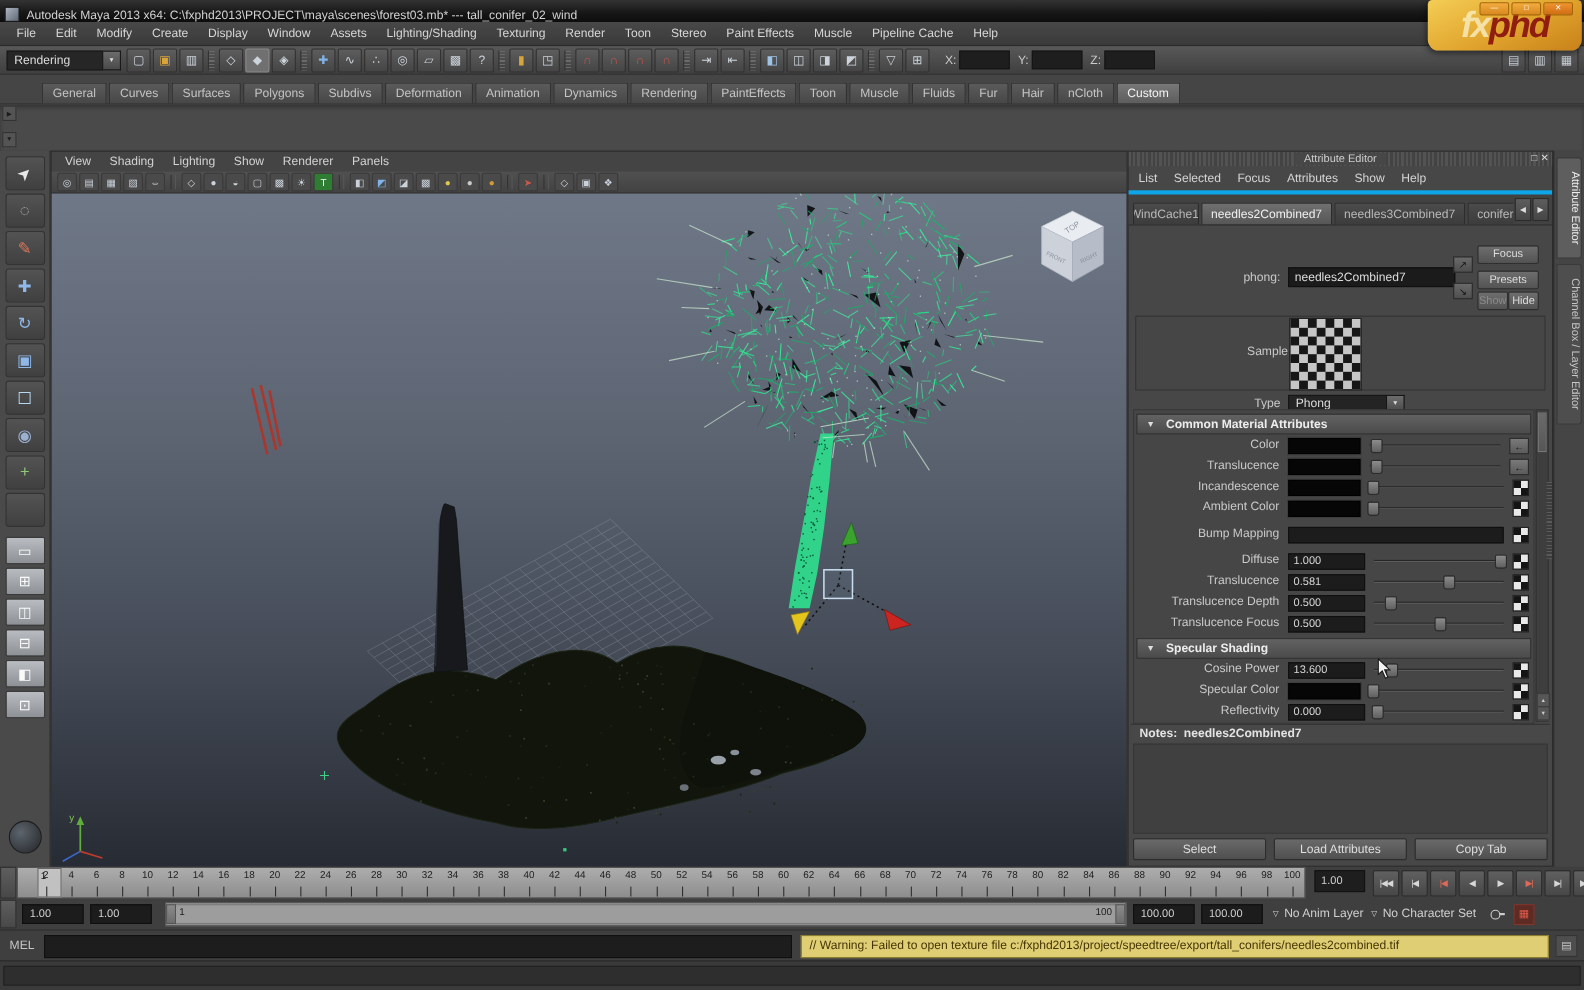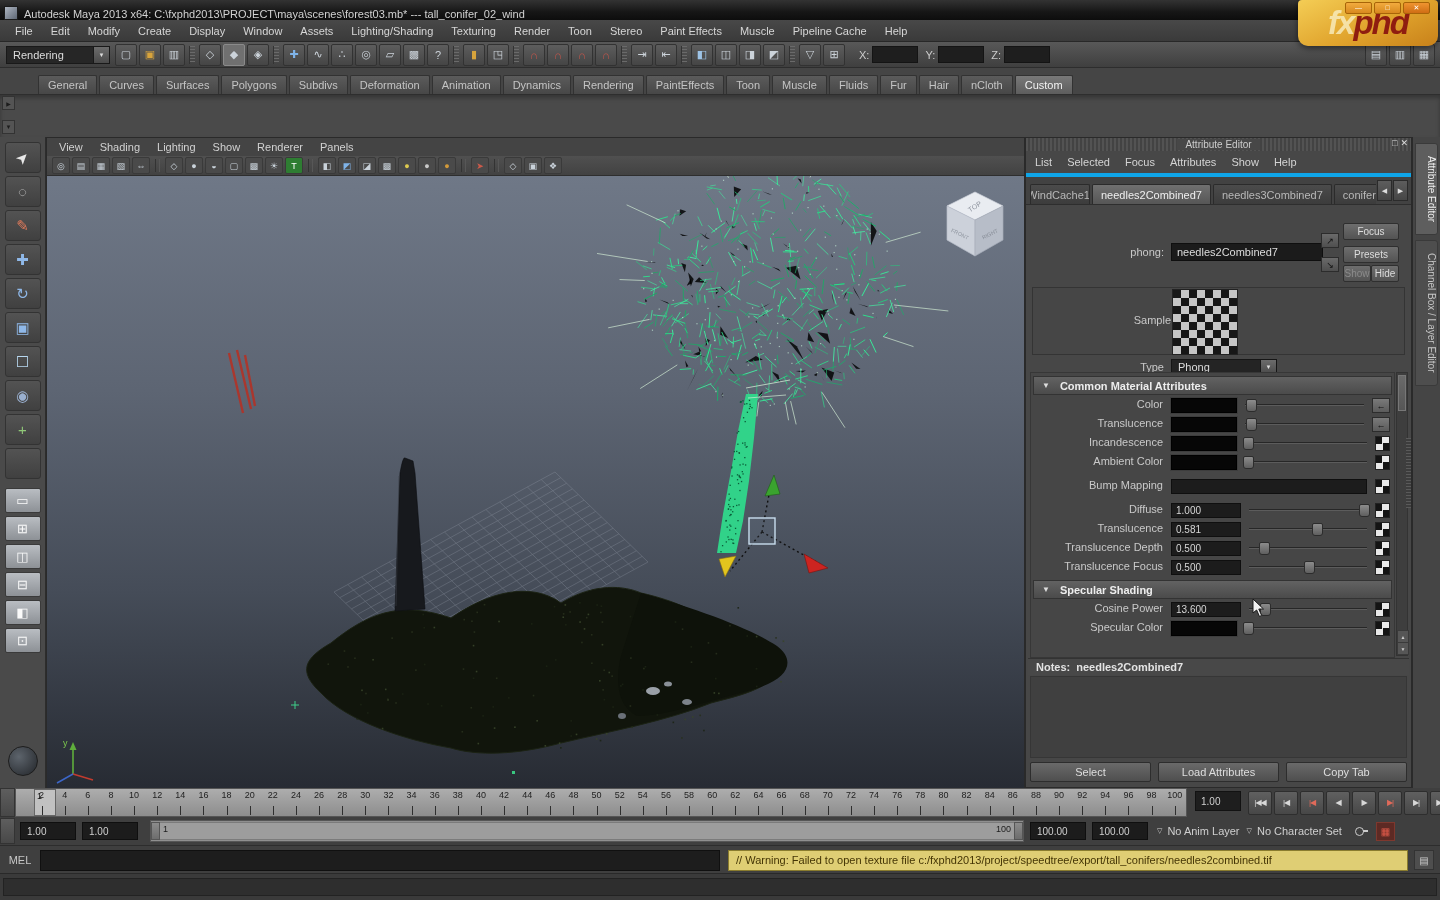--- a/index.html
+++ b/index.html
@@ -1462,20 +1462,29 @@
       </div>
       <div class="ae-row" data-name="attribute-row-specular-color">
         <div class="ae-label" data-name="attribute-label">Specular Color</div>
         <div class="ae-swatch" data-name="color-swatch"></div>
         <div class="ae-slider" data-name="attribute-slider">
           <div class="ae-track"></div>
           <div class="ae-handle" data-name="slider-handle" style="left: calc(2% - 4px);"></div>
         </div>
         <div class="ae-map" data-name="map-checker-icon"></div>
       </div>
+      <div class="ae-row" data-name="attribute-row-reflectivity">
+        <div class="ae-label" data-name="attribute-label">Reflectivity</div>
+        <div class="ae-field" data-name="value-field">0.000</div>
+        <div class="ae-slider" data-name="attribute-slider">
+          <div class="ae-track"></div>
+          <div class="ae-handle" data-name="slider-handle" style="left: calc(2% - 4px);"></div>
+        </div>
+        <div class="ae-map" data-name="map-checker-icon"></div>
+      </div>
     </div>
   <div id="ae-sb" data-name="attribute-scrollbar">
     <div id="ae-sb-thumb" data-name="scrollbar-thumb"></div>
     <div class="sb-arrow" style="bottom:12px" data-name="scroll-up-icon">▲</div>
     <div class="sb-arrow" style="bottom:0" data-name="scroll-down-icon">▼</div>
   </div>
   <div id="ae-grip" data-name="panel-resize-grip"></div>
 
   <div id="ae-notes-bar" data-name="notes-bar">
     <span data-name="notes-label">Notes:</span>

